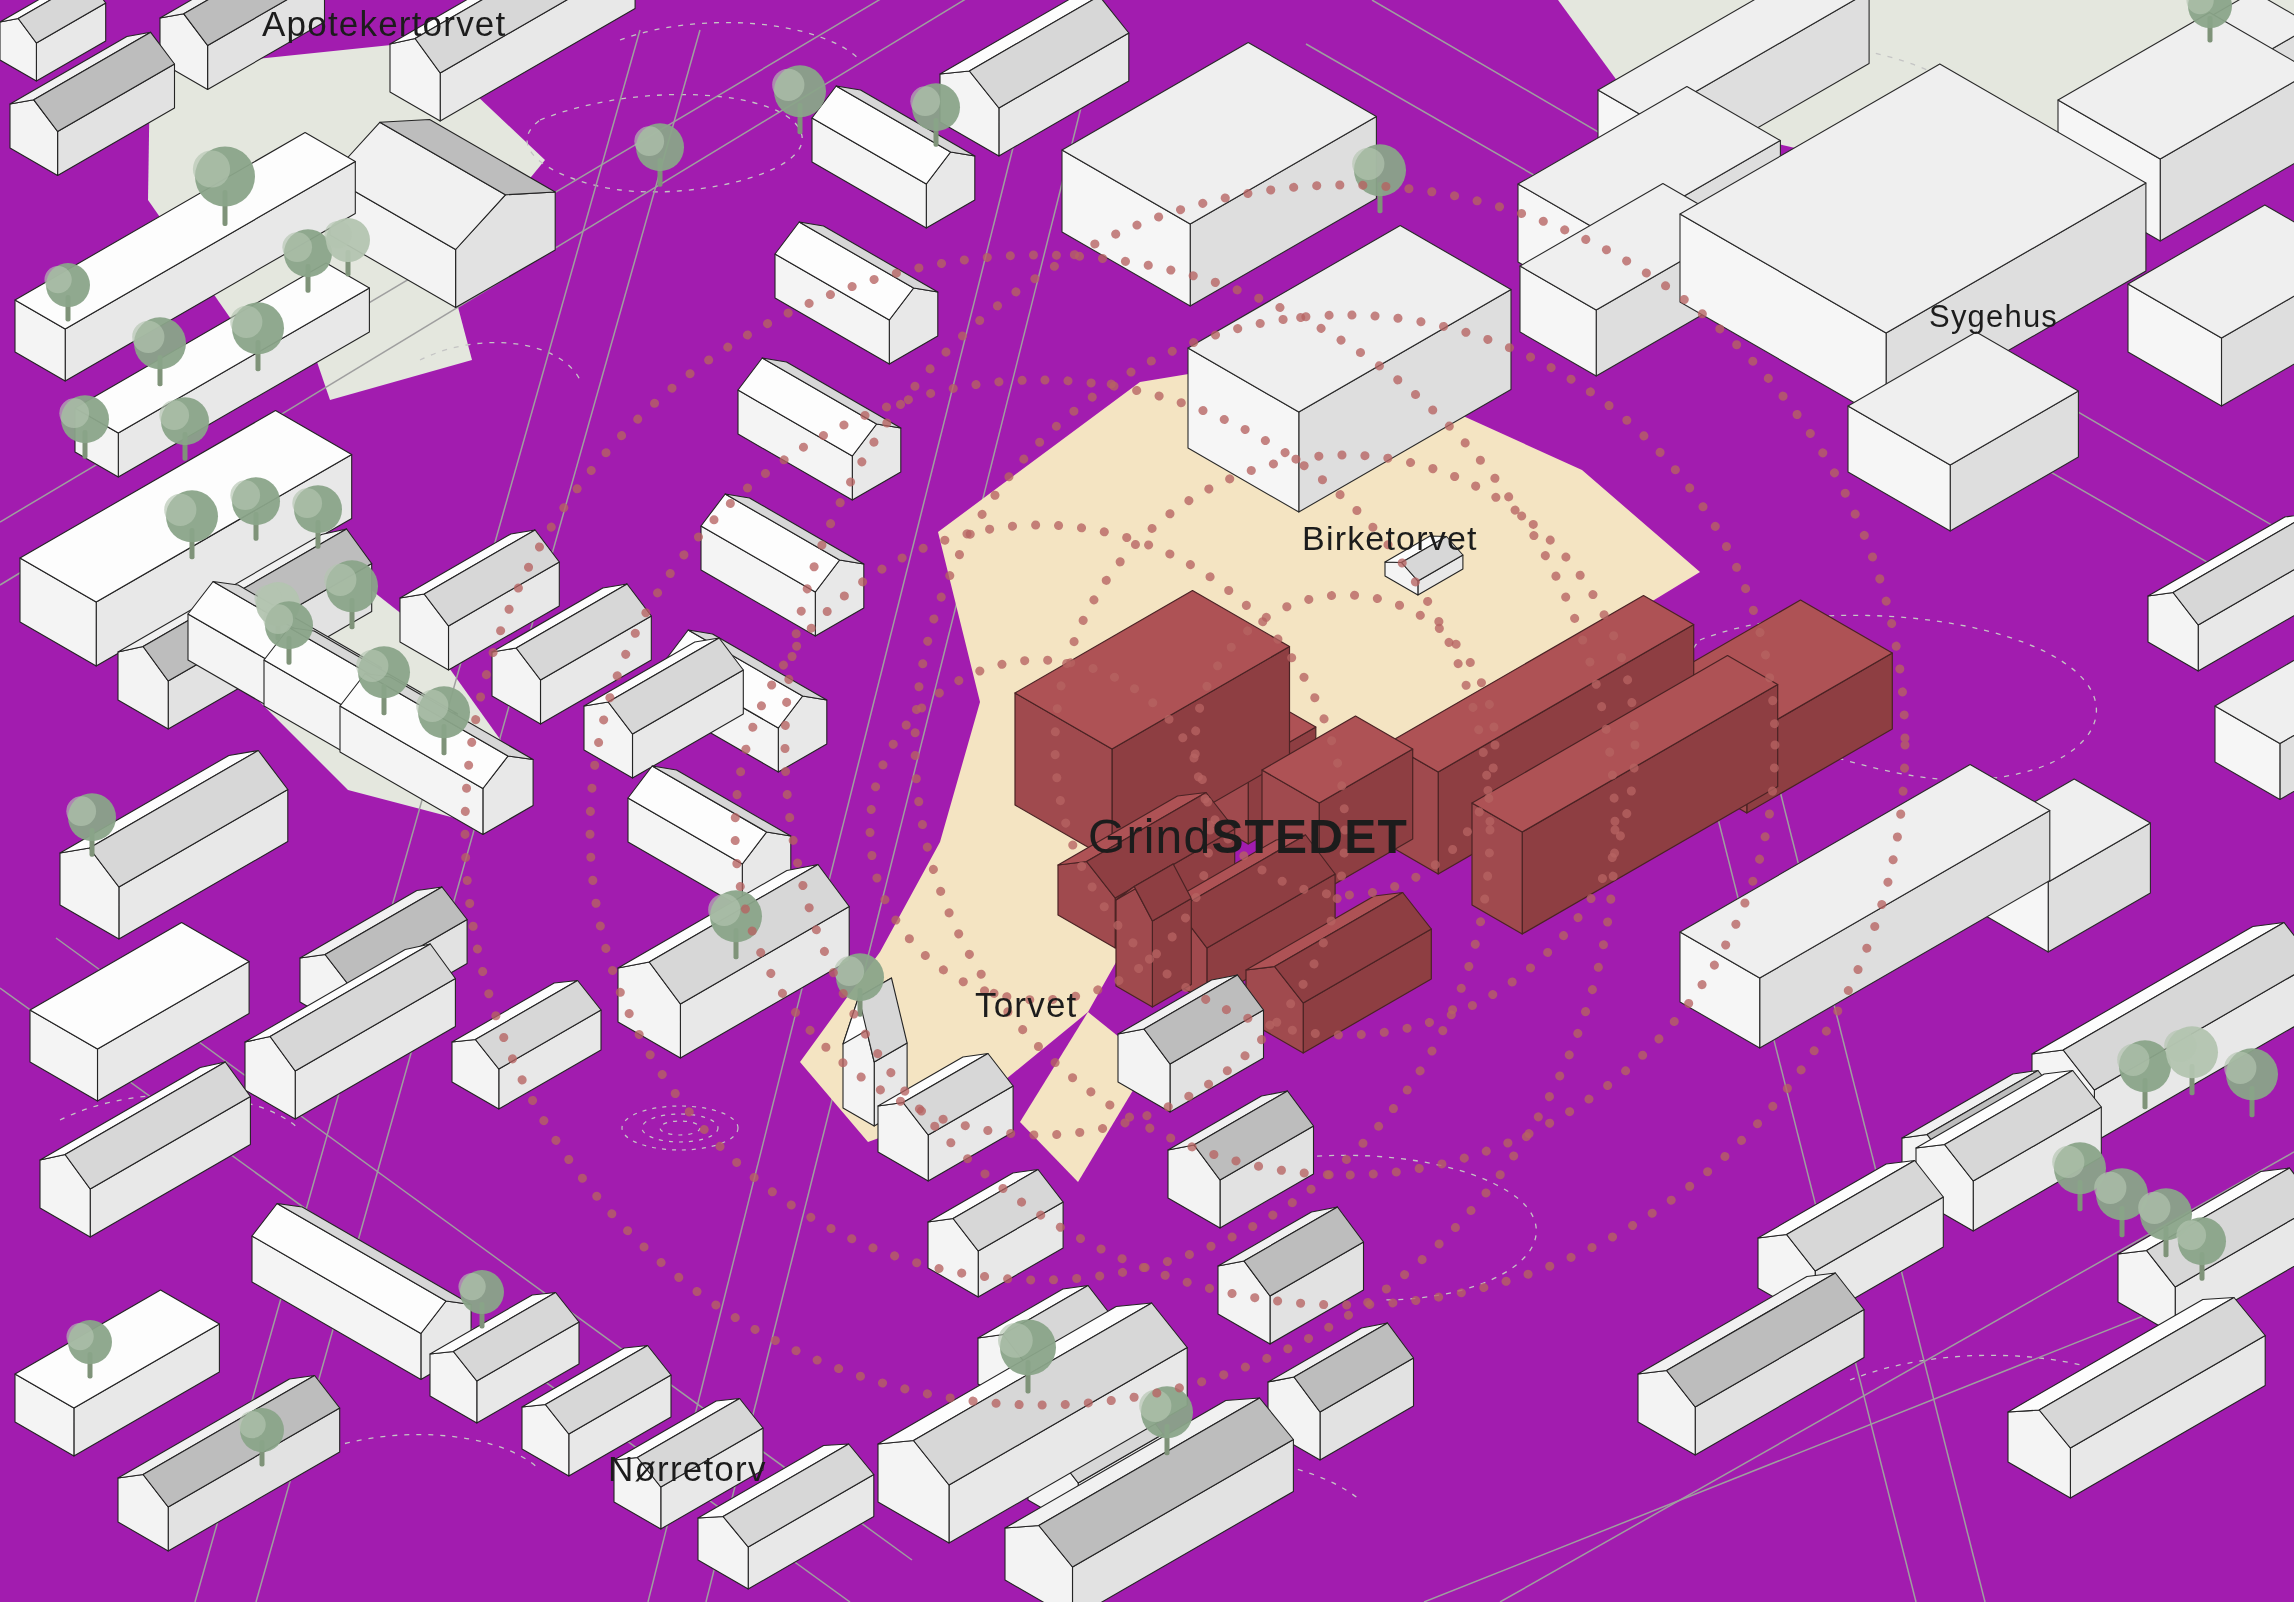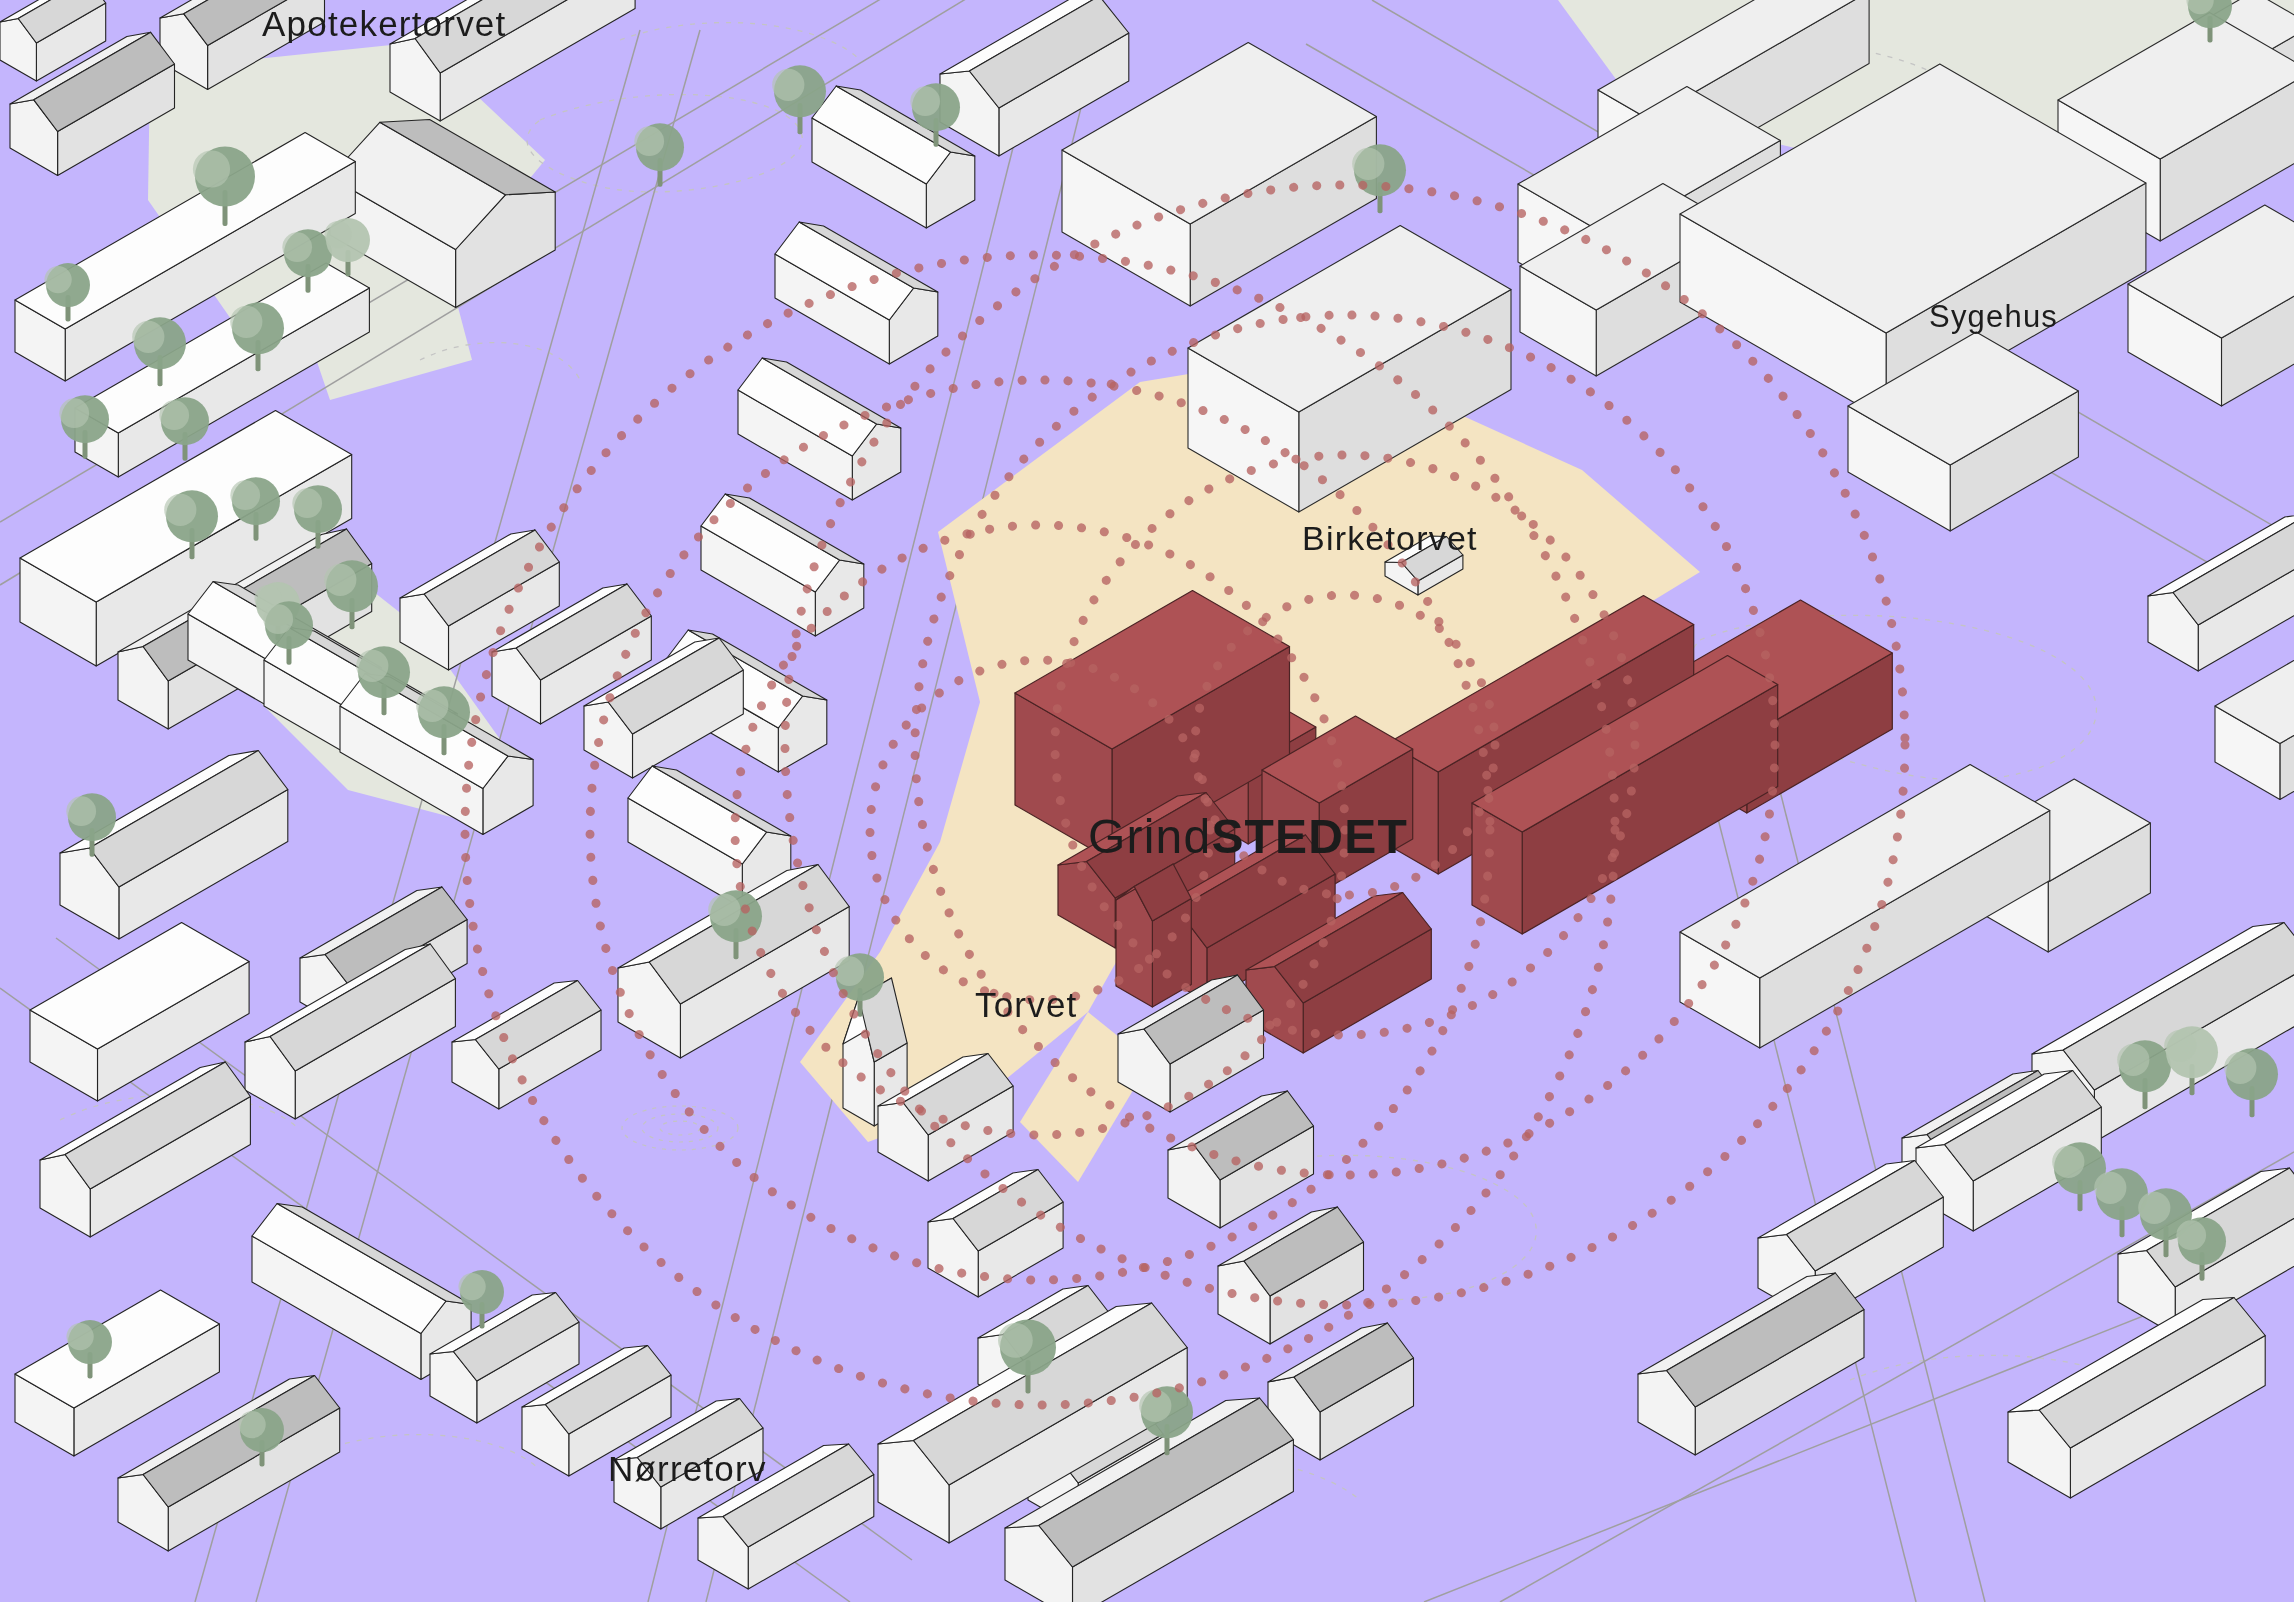--- a/index.html
+++ b/index.html
@@ -1,17 +1,17 @@
 <!DOCTYPE html>
 <html><head>
 <meta charset="utf-8">
 <title>Grindsted site plan</title>
 <style>
   html,body{margin:0;padding:0;background:#ffffff;}
-  .stage{position:relative;width:2294px;height:1602px;overflow:hidden;background:#c4b5fd;}
+  .stage{position:relative;width:2294px;height:1602px;overflow:hidden;background:#a21caf;}
   svg{display:block;width:100%;height:100%;}
   .map-label{font-family:"Liberation Sans",sans-serif;fill:#1c1c1c;letter-spacing:1.2px;font-weight:400;}
   .map-label .bold{font-weight:700;}
 </style>
 </head>
 <body>
 
 <div class="stage">
   <svg viewBox="0 0 2294 1602" xmlns="http://www.w3.org/2000/svg">
     <g id="ground-layer">

